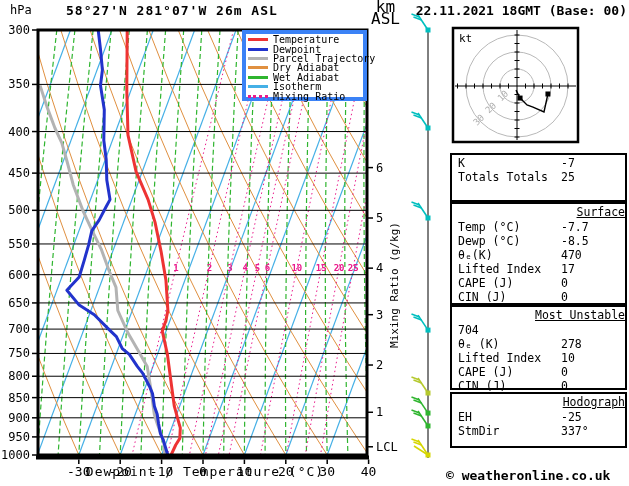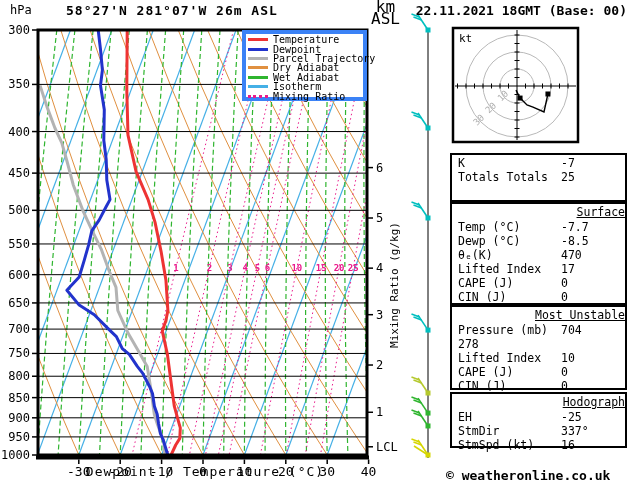--- a/index.html
+++ b/index.html
@@ -363,24 +363,24 @@
           <span class="row-value">0</span>
         </div>
         <div class="table-row">
           <span class="row-label">CIN (J)</span>
           <span class="row-value">0</span>
         </div>
       </div>
       <div class="table-box" style="top: 305px; height: 85px;">
         <div class="table-title">Most Unstable</div>
         <div class="table-row">
-          <span class="row-label">Pressure (mb)</span>
           <span class="row-value">704</span>
         </div>
         <div class="table-row">
+          <span class="row-label">θₑ (K)</span>
           <span class="row-value">278</span>
         </div>
         <div class="table-row">
           <span class="row-label">Lifted Index</span>
           <span class="row-value">10</span>
         </div>
         <div class="table-row">
           <span class="row-label">CAPE (J)</span>
           <span class="row-value">0</span>
         </div>
@@ -391,20 +391,16 @@
       </div>
       <div class="table-box" style="top: 392px; height: 56px;">
         <div class="table-title">Hodograph</div>
         <div class="table-row">
           <span class="row-label">EH</span>
           <span class="row-value">-25</span>
         </div>
         <div class="table-row">
           <span class="row-label">StmDir</span>
           <span class="row-value">337°</span>
-        </div>
-        <div class="table-row">
-          <span class="row-label">StmSpd (kt)</span>
-          <span class="row-value">16</span>
         </div>
       </div>
     </div>
 </div>
 
 </body></html>

